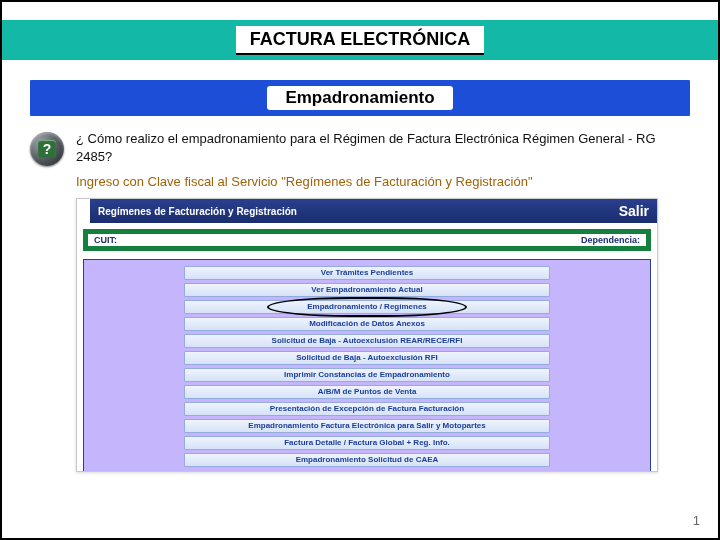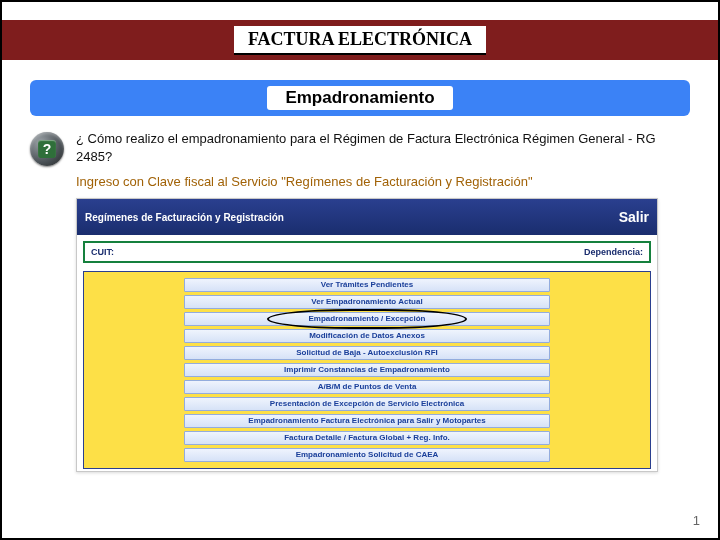--- a/index.html
+++ b/index.html
@@ -3,29 +3,29 @@
 <meta charset="utf-8">
 <style>
   * { box-sizing: border-box; margin: 0; padding: 0; }
   html, body { width: 720px; height: 540px; font-family: Verdana, Arial, sans-serif; background: #fff; }
   .slide {
     width: 720px; height: 540px; position: relative;
     border: 2px solid #000; background: #fff;
   }
   .title-bar {
     position: absolute; top: 18px; left: 0; right: 0; height: 40px;
-    background: #7f1d1d; display: flex; align-items: center; justify-content: center; font-family: Liberation Serif, serif;
+    background: #14b8a6; display: flex; align-items: center; justify-content: center;
   }
   .title-inner {
     background: #fff; color: #000; font-weight: bold; font-size: 18px;
     padding: 3px 14px; border-bottom: 2px solid #000;
   }
   .subtitle-bar {
     position: absolute; top: 78px; left: 28px; right: 28px; height: 36px;
-    background: #3b82f6; border-radius: 6px; display: flex;
+    background: #1d4ed8; border-radius: 1px; display: flex;
     align-items: center; justify-content: center;
   }
   .subtitle-inner {
     background: #fff; color: #000; font-weight: bold; font-size: 17px;
     padding: 2px 18px; border-radius: 3px;
   }
   .q-row {
     position: absolute; top: 128px; left: 28px; right: 28px; display: flex;
     align-items: flex-start; gap: 12px;
   }
@@ -47,34 +47,34 @@
     position: absolute; top: 172px; left: 74px; right: 28px;
     font-size: 13px; color: #a16207;
   }
   .shot {
     position: absolute; top: 196px; left: 74px; width: 582px; height: 274px;
     border: 1px solid #c8c8c8; background: #fff;
     box-shadow: 0 1px 3px rgba(0,0,0,.15);
     overflow: hidden;
   }
   .shot-header {
-    height: 36px; background: linear-gradient(#2a3f8f, #1a2d6e);
+    height: 24px; background: linear-gradient(#2a3f8f, #1a2d6e);
     color: #fff; font-size: 10px; display: flex; align-items: center;
-    justify-content: space-between; padding: 0 8px; font-weight: bold;
+    justify-content: space-between; padding: 0 8px; font-weight: bold; margin-left: 13px;
   }
   .shot-header-right a { color: #fff; text-decoration: none; font-size: 14px; }
   .shot-infobar {
-    height: 22px; border: 2px solid #15803d; margin: 6px 6px 0 6px;
+    height: 22px; border: 5px solid #15803d; margin: 6px 6px 0 6px;
     background: #fff; display: flex; align-items: center;
     font-size: 9px; font-weight: bold; color: #1a2d6e; padding: 4px 6px;
     justify-content: space-between;
   }
   .shot-buttons {
     margin: 8px 6px 6px 6px; border: 1px solid #2a3f8f;
-    padding: 6px 100px; background: #fde047;
+    padding: 6px 100px; background: #c4b5fd;
     display: flex; flex-direction: column; gap: 3px;
     position: relative;
   }
   .app-btn {
     height: 14px; background: linear-gradient(#eff4fd, #d6e2f7);
     border: 1px solid #93acdd; border-radius: 1px;
     font-size: 8px; color: #1a3f9a; font-weight: bold;
     display: flex; align-items: center; justify-content: center;
     text-align: center; line-height: 1; padding: 0 2px;
     overflow: hidden; white-space: nowrap;
@@ -117,27 +117,28 @@
         <a>Salir</a>
       </span>
     </div>
     <div class="shot-infobar">
       <span>CUIT:</span>
       <span>Dependencia:</span>
     </div>
     <div class="shot-buttons" id="button-panel">
         <div class="app-btn">Ver Trámites Pendientes</div>
         <div class="app-btn">Ver Empadronamiento Actual</div>
-        <div class="app-btn">Empadronamiento / Excepción</div>
+        <div class="app-btn">Empadronamiento / Regímenes</div>
         <div class="highlight-ring" style="left: calc(50% - 100px); top: 37px;"></div>
         <div class="app-btn">Modificación de Datos Anexos</div>
+        <div class="app-btn">Solicitud de Baja - Autoexclusión REAR/RECE/RFI</div>
         <div class="app-btn">Solicitud de Baja - Autoexclusión RFI</div>
         <div class="app-btn">Imprimir Constancias de Empadronamiento</div>
         <div class="app-btn">A/B/M de Puntos de Venta</div>
-        <div class="app-btn">Presentación de Excepción de Servicio Electrónica</div>
+        <div class="app-btn">Presentación de Excepción de Factura Facturación</div>
         <div class="app-btn">Empadronamiento Factura Electrónica para Salir y Motopartes</div>
         <div class="app-btn">Factura Detalle / Factura Global + Reg. Info.</div>
         <div class="app-btn">Empadronamiento Solicitud de CAEA</div>
       </div>
   </div>
 
   <div class="page-num">1</div>
 
 </div>
 

